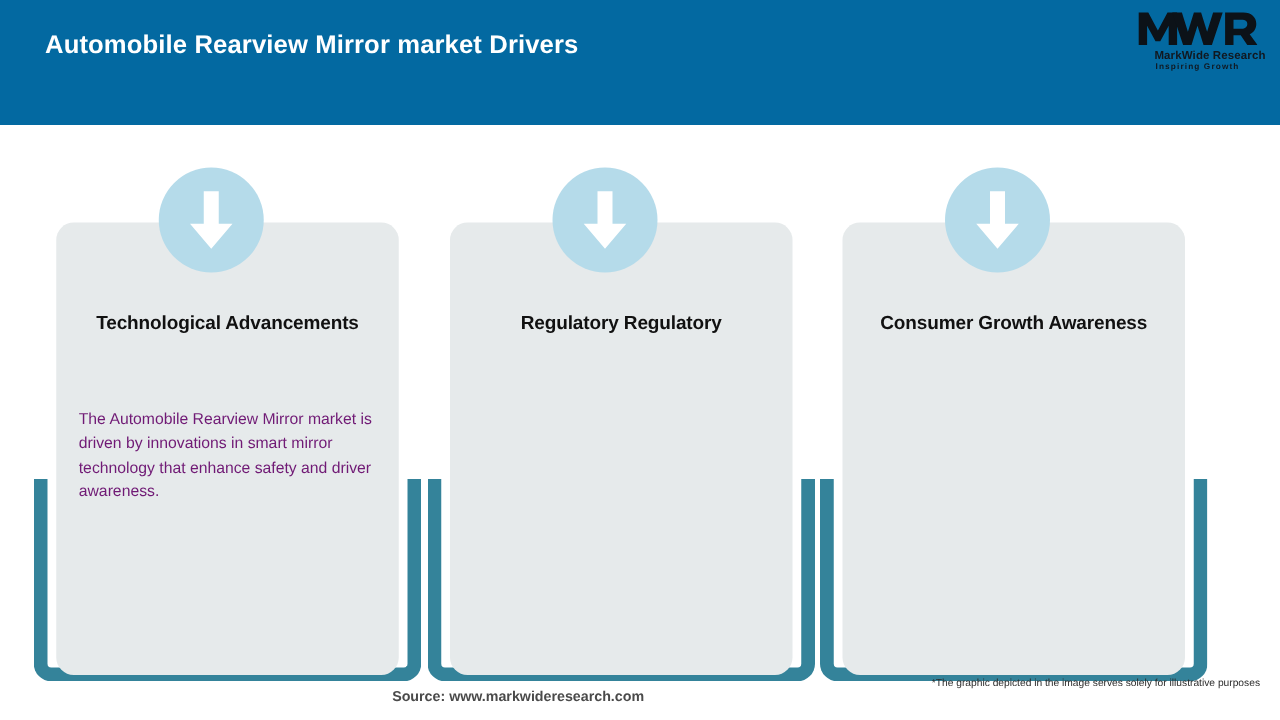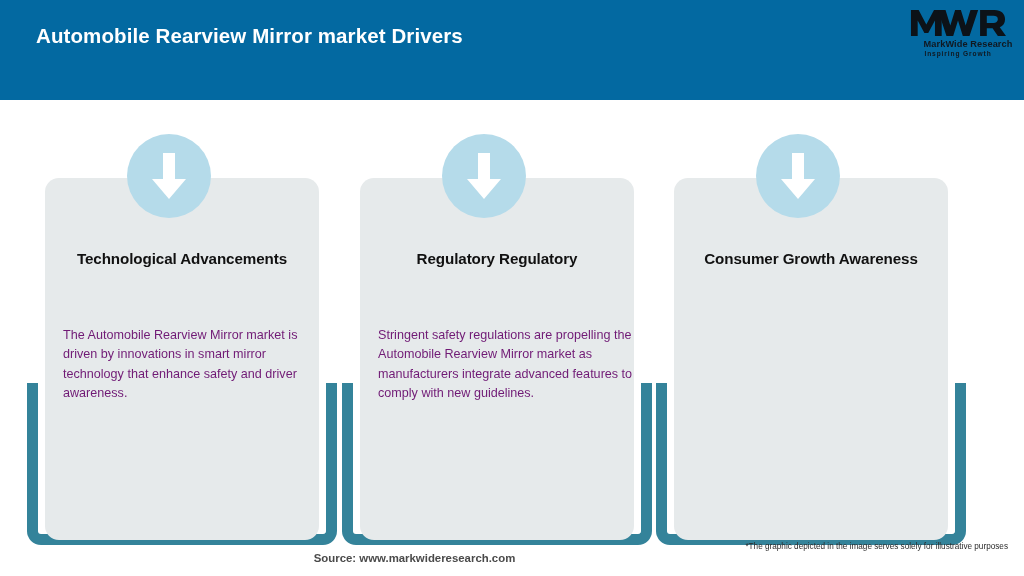--- a/index.html
+++ b/index.html
@@ -211,21 +211,20 @@
 
   <div class="card-wrap c1">
     <div class="bracket"></div>
     <div class="panel"></div>
     <div class="badge">
       <svg width="40" height="50" viewBox="0 0 40 50">
         <path d="M14 2 L26 2 L26 28 L37 28 L20 48 L3 28 L14 28 Z" fill="#ffffff"></path>
       </svg>
     </div>
     <div class="card-title">Regulatory Regulatory</div>
-    <div class="card-body">Stringent safety regulations are propelling the Automobile Rearview Mirror market as manufacturers integrate advanced features to comply with new guidelines.</div>
   </div>
 
   <div class="card-wrap c2">
     <div class="bracket"></div>
     <div class="panel"></div>
     <div class="badge">
       <svg width="40" height="50" viewBox="0 0 40 50">
         <path d="M14 2 L26 2 L26 28 L37 28 L20 48 L3 28 L14 28 Z" fill="#ffffff"></path>
       </svg>
     </div>

